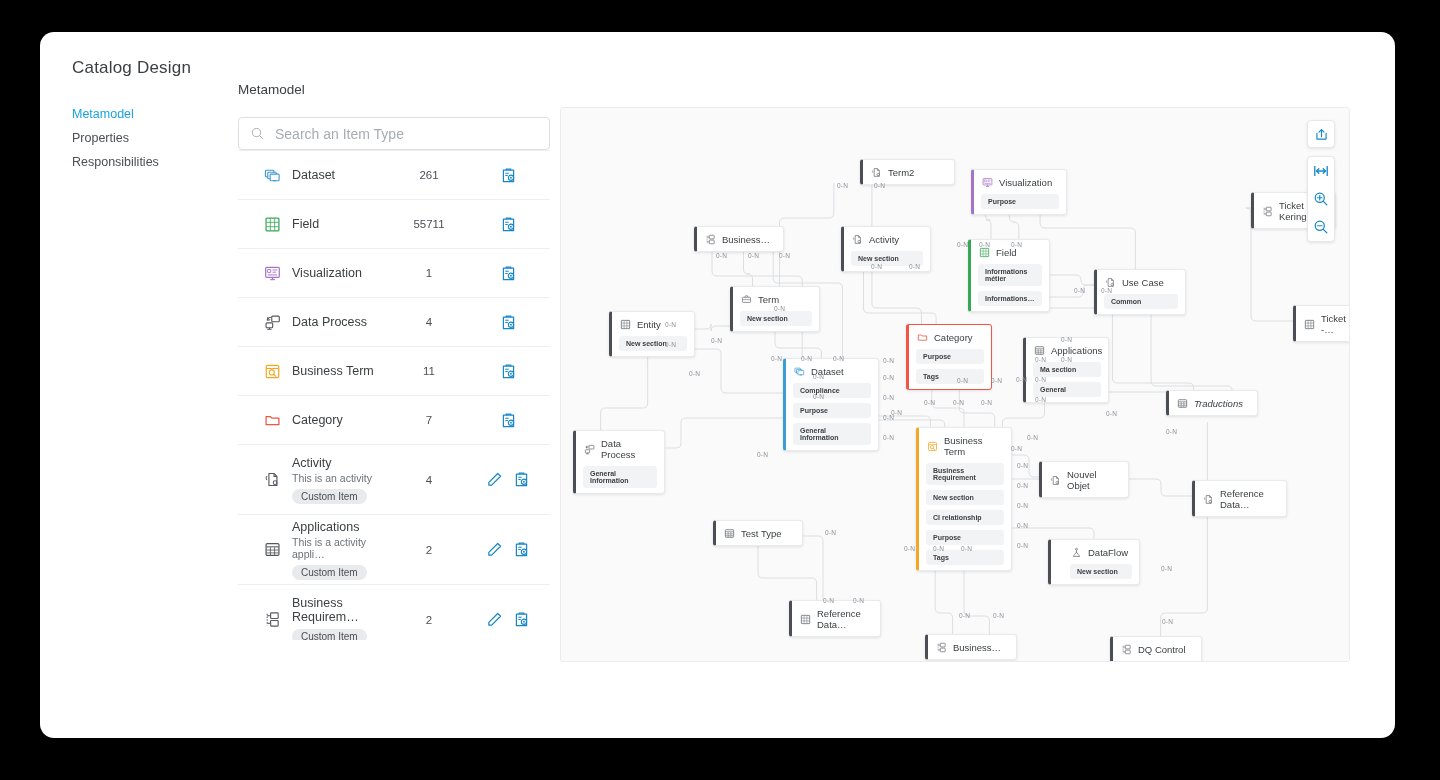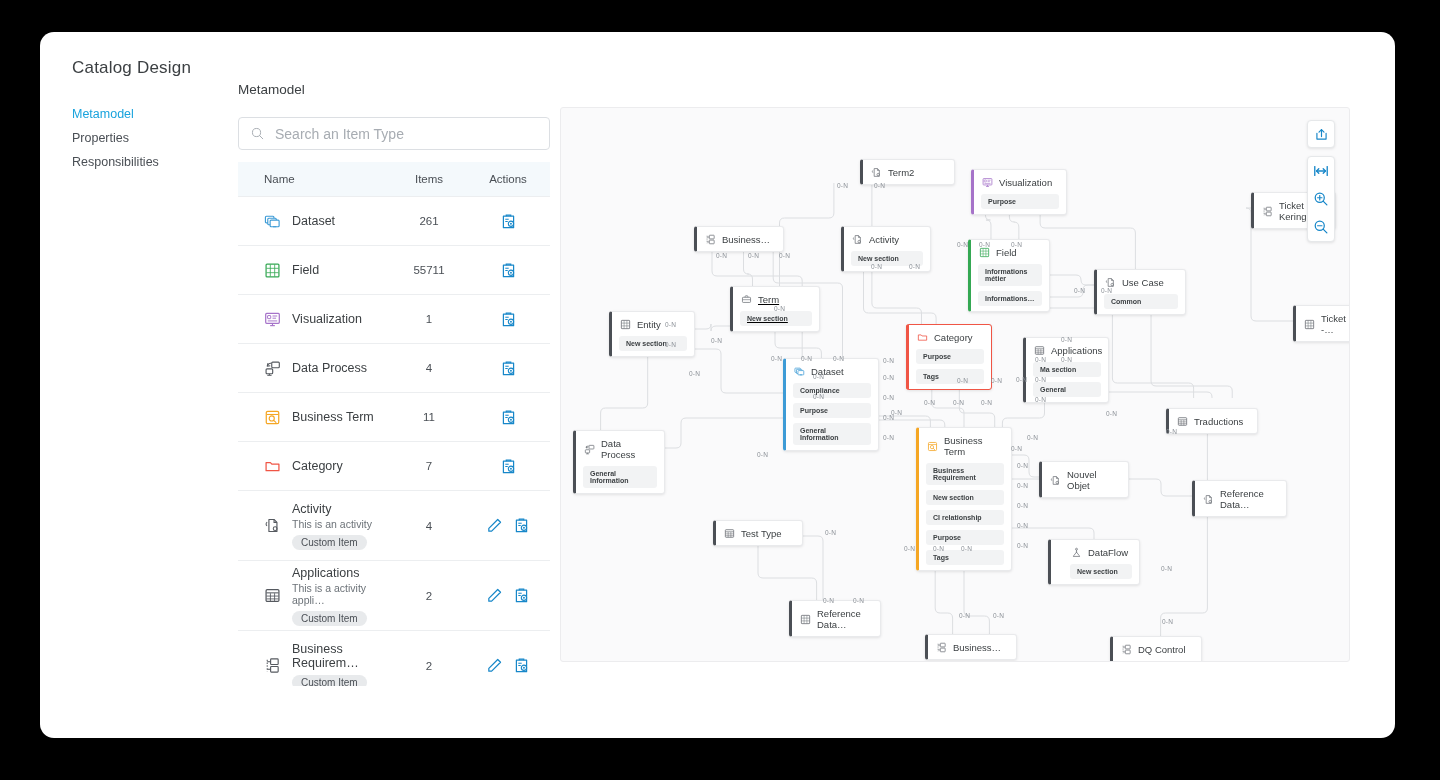--- a/index.html
+++ b/index.html
@@ -194,25 +194,20 @@
 
 
     <div id="search-box">
       <svg class="search-svg" width="13" height="13" viewBox="0 0 16 16">
         <circle cx="6.8" cy="6.8" r="5" fill="none" stroke="#a7acb2" stroke-width="1.2"></circle>
         <line x1="10.5" y1="10.5" x2="14.5" y2="14.5" stroke="#a7acb2" stroke-width="1.2" stroke-linecap="round"></line>
       </svg>
       <input type="text" placeholder="Search an Item Type" style="">
     </div>
 
-    <div id="table-head">
-      <div class="col-name">Name</div>
-      <div class="col-items">Items</div>
-      <div class="col-actions">Actions</div>
-    </div>
 
     <div id="table-body">
         <div class="trow">
           <div class="cell-name">
             <span class="row-icon"><svg width="17" height="17" viewBox="0 0 18 18">
                 <rect x="1.5" y="3.5" width="9" height="7" rx="1" fill="none" stroke="#3d9bd6" stroke-width="1.2"></rect>
                 <rect x="4" y="5.5" width="9" height="7" rx="1" fill="#fff" stroke="#3d9bd6" stroke-width="1.2"></rect>
                 <rect x="6.5" y="7.5" width="9.5" height="7" rx="1" fill="#fff" stroke="#3d9bd6" stroke-width="1.2"></rect>
                 <line x1="9.5" y1="14.5" x2="13" y2="14.5" stroke="#3d9bd6" stroke-width="1.2"></line>
               </svg></span>
@@ -566,21 +561,21 @@
             <span class="node-ico"><svg width="11" height="11" viewBox="0 0 18 18">
                 <path d="M5.2 2.6h5.4l3.1 3.1v9.6H5.2z" fill="none" stroke="#6a6e74" stroke-width="1.2" stroke-linejoin="round"></path>
                 <path d="M10.6 2.6v3.1h3.1" fill="none" stroke="#6a6e74" stroke-width="1.1"></path>
                 <path d="M3.4 5.4a2.4 2.4 0 0 0-.2 4" fill="none" stroke="#6a6e74" stroke-width="1.1"></path>
                 <circle cx="11.8" cy="12.4" r="2" fill="none" stroke="#6a6e74" stroke-width="1.1"></circle>
               </svg></span>
             <span>Use Case</span>
           </div>
           <div class="node-sec">Common</div>
         </div>
-        <div class="node" style="left: 169px; top: 178px; width: 90px; border-left-color: rgb(75, 79, 85); text-decoration: underline;">
+        <div class="node" style="left: 169px; top: 178px; width: 90px; border-left-color: rgb(75, 79, 85);">
           <div class="node-head">
             <span class="node-ico"><svg width="11" height="11" viewBox="0 0 18 18">
                 <rect x="2.4" y="5.4" width="13.2" height="8.4" rx="1.2" fill="none" stroke="#6a6e74" stroke-width="1.2"></rect>
                 <path d="M6.8 5.2V3.9c0-.6.5-1 1-1h2.4c.6 0 1 .4 1 1v1.3" fill="none" stroke="#6a6e74" stroke-width="1.2"></path>
                 <line x1="2.8" y1="9.3" x2="15.2" y2="9.3" stroke="#6a6e74" stroke-width="1"></line>
               </svg></span>
             <span>Term</span>
           </div>
           <div class="node-sec">New section</div>
         </div>
@@ -641,21 +636,21 @@
                 <rect x="4" y="5.5" width="9" height="7" rx="1" fill="#fff" stroke="#3d9bd6" stroke-width="1.2"></rect>
                 <rect x="6.5" y="7.5" width="9.5" height="7" rx="1" fill="#fff" stroke="#3d9bd6" stroke-width="1.2"></rect>
                 <line x1="9.5" y1="14.5" x2="13" y2="14.5" stroke="#3d9bd6" stroke-width="1.2"></line>
               </svg></span>
             <span>Dataset</span>
           </div>
           <div class="node-sec">Compliance</div>
           <div class="node-sec">Purpose</div>
           <div class="node-sec">General Information</div>
         </div>
-        <div class="node" style="left: 605px; top: 300px; width: 92px; border-left-color: rgb(75, 79, 85);">
+        <div class="node" style="left: 605px; top: 282px; width: 92px; border-left-color: rgb(75, 79, 85); font-style: italic;">
           <div class="node-head">
             <span class="node-ico"><svg width="11" height="11" viewBox="0 0 18 18">
                 <rect x="2.2" y="2.8" width="13.6" height="12.4" rx="1.2" fill="none" stroke="#6a6e74" stroke-width="1.3"></rect>
                 <line x1="2.6" y1="6.2" x2="15.4" y2="6.2" stroke="#6a6e74" stroke-width="1.1"></line>
                 <line x1="2.6" y1="9.6" x2="15.4" y2="9.6" stroke="#6a6e74" stroke-width=".9"></line>
                 <line x1="2.6" y1="12.6" x2="15.4" y2="12.6" stroke="#6a6e74" stroke-width=".9"></line>
                 <line x1="6.8" y1="6.6" x2="6.8" y2="15" stroke="#6a6e74" stroke-width=".9"></line>
                 <line x1="11.2" y1="6.6" x2="11.2" y2="15" stroke="#6a6e74" stroke-width=".9"></line>
               </svg></span>
             <span>Traductions</span>

